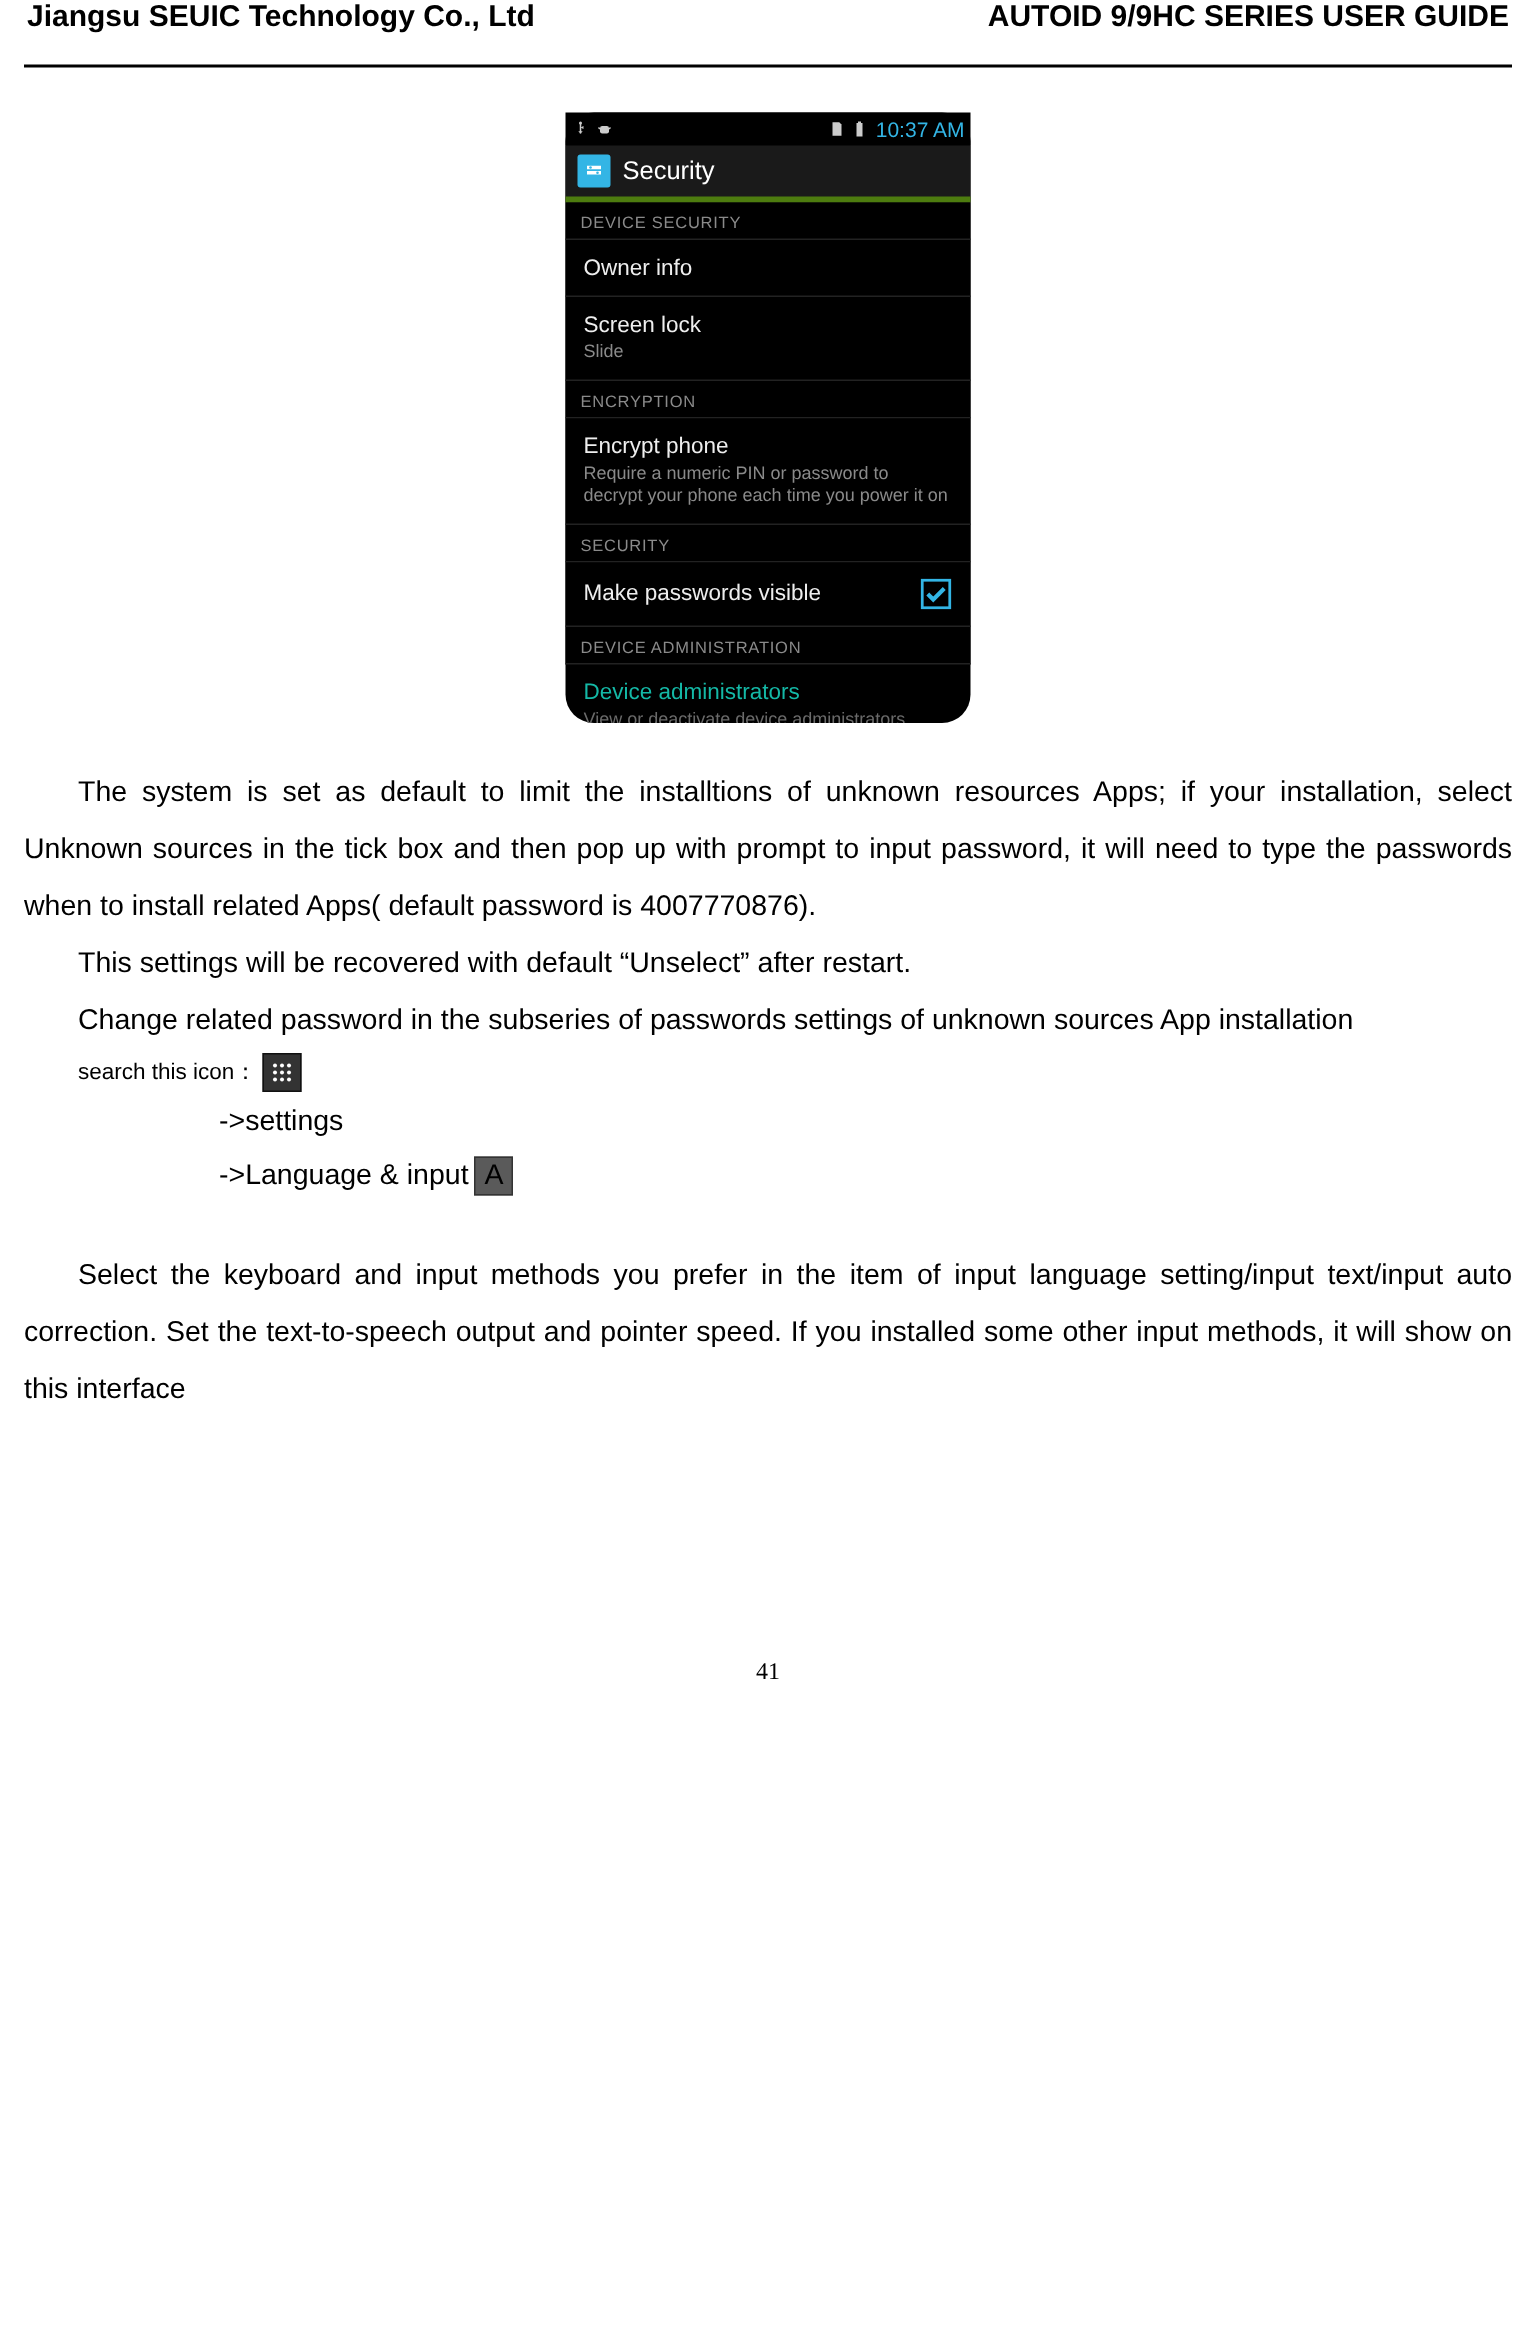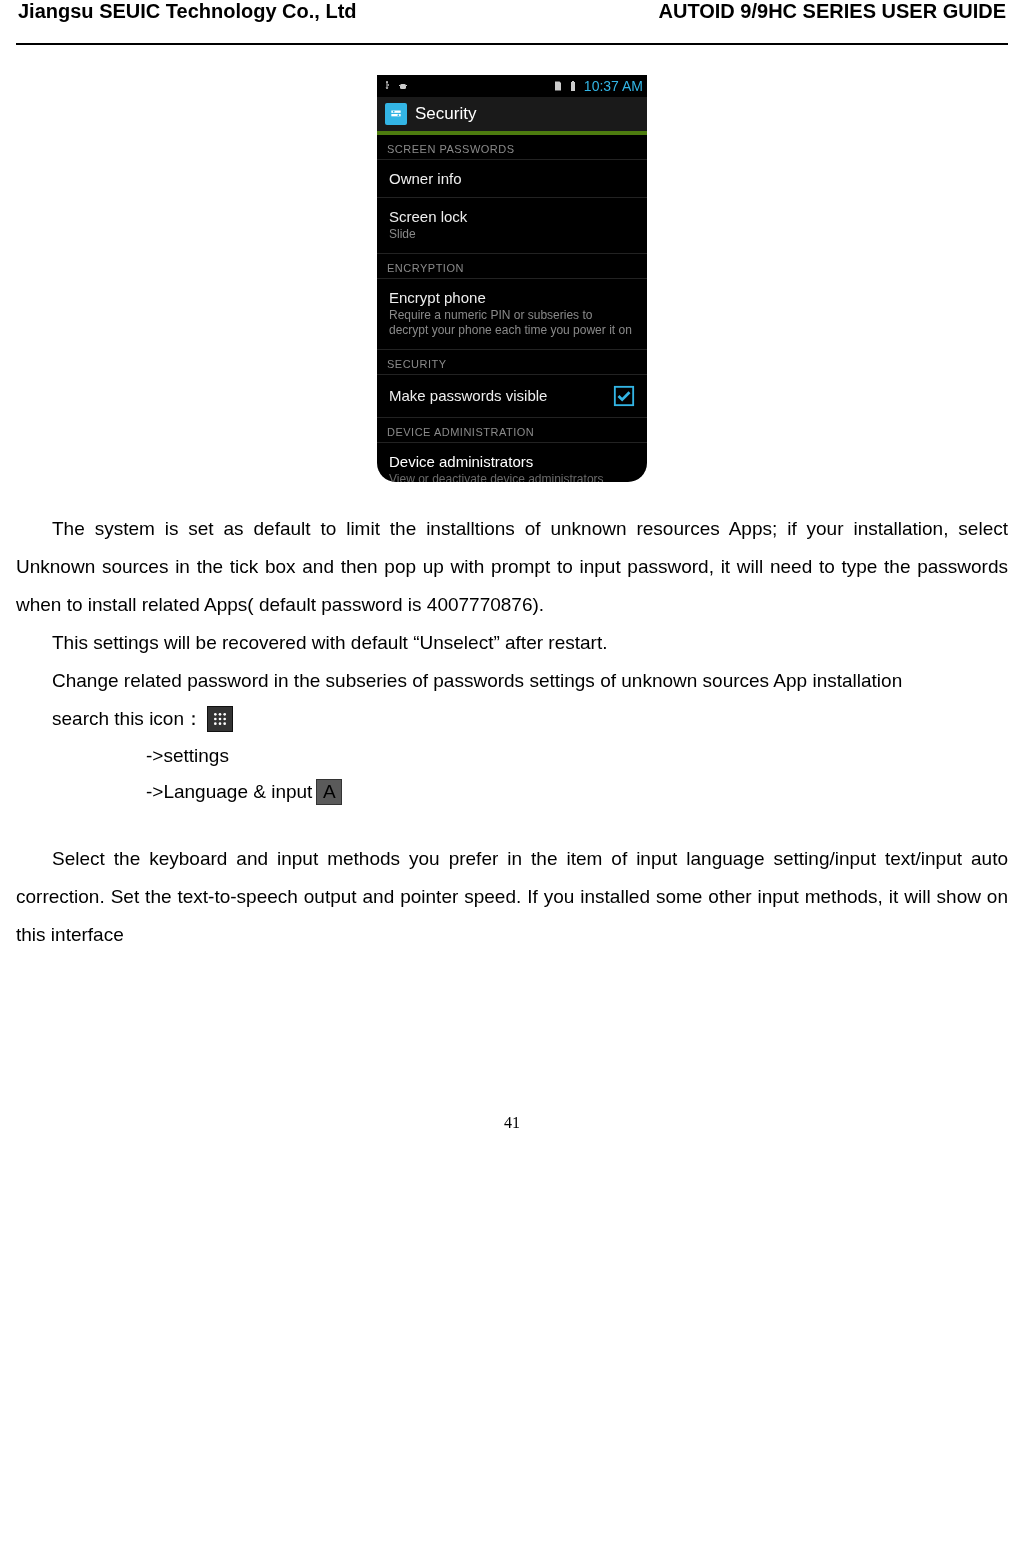--- a/index.html
+++ b/index.html
@@ -108,21 +108,21 @@
     justify-content: space-between;
   }
   .ph-checkbox {
     width: 22px; height: 22px;
     display: inline-flex; align-items: center; justify-content: center;
   }
   .ph-checkbox svg { width: 22px; height: 22px; }
   .cutoff {
     padding: 10px 12px 0 12px;
   }
-  .cutoff .primary { color: #ffffff; font-size: 15px; }
+  .cutoff .primary { color: #14b8a6; font-size: 15px; }
   .cutoff .secondary {
     color: #6a6a6a; font-size: 12px; margin-top: 2px;
     max-height: 10px; overflow: hidden;
   }
 
   
   .body-text {
     font-size: 19px;
     line-height: 2.0;
     text-align: justify;
@@ -130,21 +130,21 @@
   .body-text p { margin: 0; }
   .body-text p.indent { text-indent: 36px; }
 
   h2.section-title {
     font-size: 28px;
     font-weight: bold;
     margin: 36px 0 26px 0;
   }
 
   .search-line {
-    font-size: 19px;
+    font-size: 15px;
     text-indent: 36px;
     line-height: 2.0;
     display: flex;
     align-items: center;
     gap: 4px;
   }
   .indent-path {
     font-size: 19px;
     line-height: 1.9;
     margin-left: 130px;
@@ -229,33 +229,33 @@
           <svg viewBox="0 0 24 24" fill="#fff">
               <rect x="4" y="6" width="16" height="4"></rect>
               <rect x="4" y="12" width="16" height="4"></rect>
               <circle cx="8" cy="8" r="1.5" fill="#33B5E5"></circle>
               <circle cx="16" cy="14" r="1.5" fill="#33B5E5"></circle>
             </svg>
         </span>
         <span class="tb-text">Security</span>
       </div>
 
-      <div class="section-header">SCREEN PASSWORDS</div>
+      <div class="section-header">DEVICE SECURITY</div>
       <div class="list-item">
         <div class="primary">Owner info</div>
       </div>
       <div class="list-item">
         <div class="primary">Screen lock</div>
         <div class="secondary">Slide</div>
       </div>
 
       <div class="section-header">ENCRYPTION</div>
       <div class="list-item">
         <div class="primary">Encrypt phone</div>
-        <div class="secondary">Require a numeric PIN or subseries to decrypt your phone each time you power it on</div>
+        <div class="secondary">Require a numeric PIN or password to decrypt your phone each time you power it on</div>
       </div>
 
       <div class="section-header">SECURITY</div>
       <div class="list-item checkbox-row">
         <div class="primary">Make passwords visible</div>
         <span class="ph-checkbox">
           <svg viewBox="0 0 24 24">
               <rect x="2" y="2" width="20" height="20" fill="none" stroke="#33B5E5" stroke-width="2"></rect>
               <path d="M6 12l4 4 8-8" fill="none" stroke="#33B5E5" stroke-width="3"></path>
             </svg>

